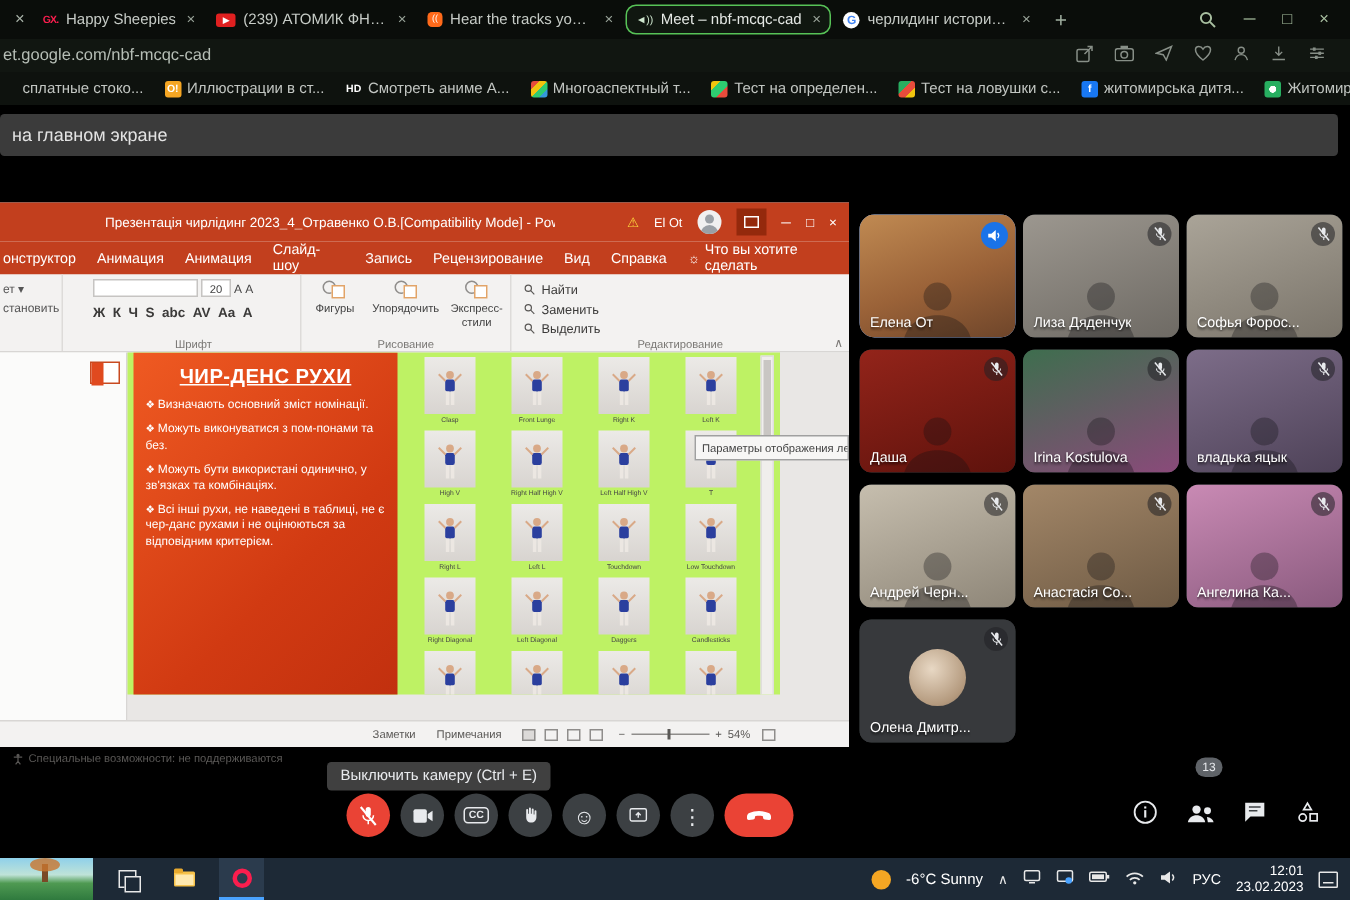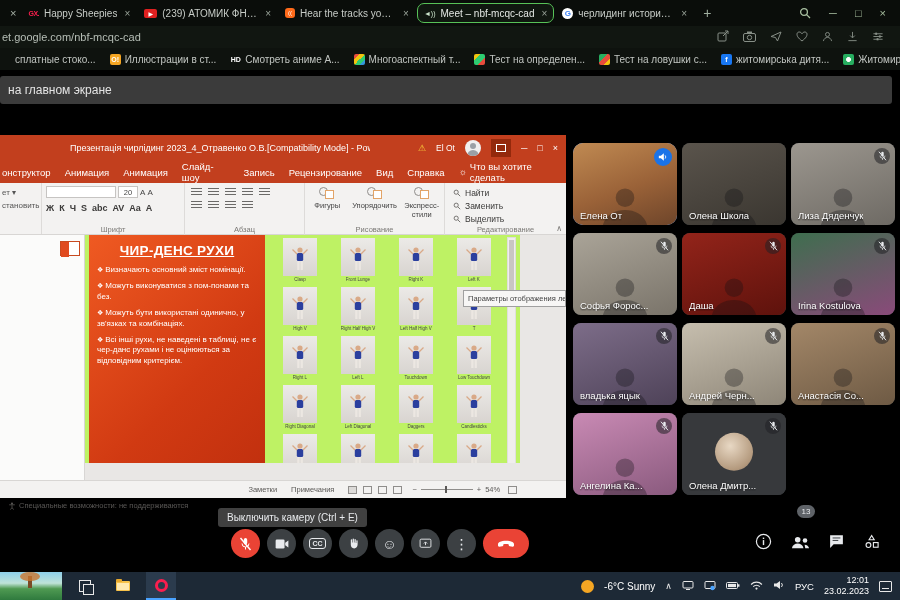--- a/index.html
+++ b/index.html
@@ -66,21 +66,21 @@
 
   .tooltip-ppt { position:absolute; left:463px; top:155px; width:103px; height:17px; background:#f7f6f5;
                  border:1px solid #a0a0a0; color:#444; font-size:7.5px; line-height:15px; padding-left:4px;
                  white-space:nowrap; overflow:hidden; z-index:6; }
 
   .ppt-ribbon { position:absolute; left:0; top:48px; width:566px; height:52px; background:#f3f2f1;
                 border-bottom:1px solid #d8d6d4; display:flex; font-size:8px; color:#444; }
   .rgroup { position:relative; height:52px; border-right:1px solid #dddbd9; padding:3px 4px 12px 4px; }
   .rgroup .glabel { position:absolute; bottom:1px; left:0; right:0; text-align:center; font-size:7.5px; color:#7a7875; }
   .g-stub { width:42px; border-right:1px solid #dddbd9; padding:4px 2px; color:#555; font-size:8px; line-height:1.6; overflow:hidden; }
-  .g-font { width:143px; }
+  .g-font { width:143px;margin-left:16px; }
   .fontrow1 { display:flex; align-items:center; gap:2px; }
   .fontbox { width:70px; height:12px; background:#fff; border:1px solid #c6c4c2; }
   .sizebox { width:20px; height:12px; background:#fff; border:1px solid #c6c4c2; font-size:7.5px; text-align:center; line-height:11px; }
   .aa { font-size:8px; color:#444; }
   .fontrow2 { display:flex; align-items:center; gap:5px; margin-top:5px; font-weight:bold; font-size:9px; color:#3b3a39; }
   .g-para { width:120px; }
   .lineicons { display:flex; gap:6px; margin:2px 0 5px 2px; }
   .li { width:11px; height:8px; background:repeating-linear-gradient(#6b6a68 0 1px, transparent 1px 3px); }
   .g-draw { width:140px; display:flex; align-items:flex-start; gap:8px; padding-top:4px; }
   .drawbtn { display:flex; flex-direction:column; align-items:center; width:42px; text-align:center; font-size:7.5px; color:#444; gap:2px; }
@@ -351,36 +351,20 @@
             <span>К</span>
             <span>Ч</span>
             <span>S</span>
             <span>abc</span>
             <span>AV</span>
             <span>Aa</span>
             <span>А</span>
         </div>
         <span class="glabel">Шрифт</span>
       </div>
-      <div class="rgroup g-para">
-        <div class="lineicons">
-            <span class="li"></span>
-            <span class="li"></span>
-            <span class="li"></span>
-            <span class="li"></span>
-            <span class="li"></span>
-          </div>
-        <div class="lineicons">
-            <span class="li"></span>
-            <span class="li"></span>
-            <span class="li"></span>
-            <span class="li"></span>
-          </div>
-        <span class="glabel">Абзац</span>
-      </div>
       <div class="rgroup g-draw">
         <span class="drawbtn">
             <span class="shape-ico">
               <span class="s1"></span>
               <span class="s2"></span>
             </span>
             <span>Фигуры</span>
           </span>
           <span class="drawbtn">
             <span class="shape-ico">
@@ -744,30 +728,20 @@
           </svg>
         </div>
 
         <span class="spk">
           <svg width="10" height="10" viewBox="0 0 12 12">
             <path d="M1 4.5h2.5L7 1.5v9L3.5 7.5H1z" fill="#fff"></path>
             <path d="M8.5 4a3 3 0 0 1 0 4" stroke="#fff" fill="none"></path>
           </svg>
         </span>
         <span class="pname">Елена От</span>
-      </div>
-      <div class="tile">
-        <div class="video" style="background: linear-gradient(160deg, rgb(90, 84, 76), rgb(58, 54, 48));">
-          <svg class="sil" viewBox="0 0 60 40" fill="rgba(15,15,20,0.32)">
-            <circle cx="30" cy="11" r="9"></circle>
-            <path d="M8 40c2-12 12-17 22-17s20 5 22 17z"></path>
-          </svg>
-        </div>
-
-        <span class="pname">Олена Школа</span>
       </div>
       <div class="tile muted">
         <div class="video" style="background: linear-gradient(160deg, rgb(156, 151, 143), rgb(110, 106, 100));">
           <svg class="sil" viewBox="0 0 60 40" fill="rgba(15,15,20,0.32)">
             <circle cx="30" cy="11" r="9"></circle>
             <path d="M8 40c2-12 12-17 22-17s20 5 22 17z"></path>
           </svg>
         </div>
 
         <span class="mic-off">

